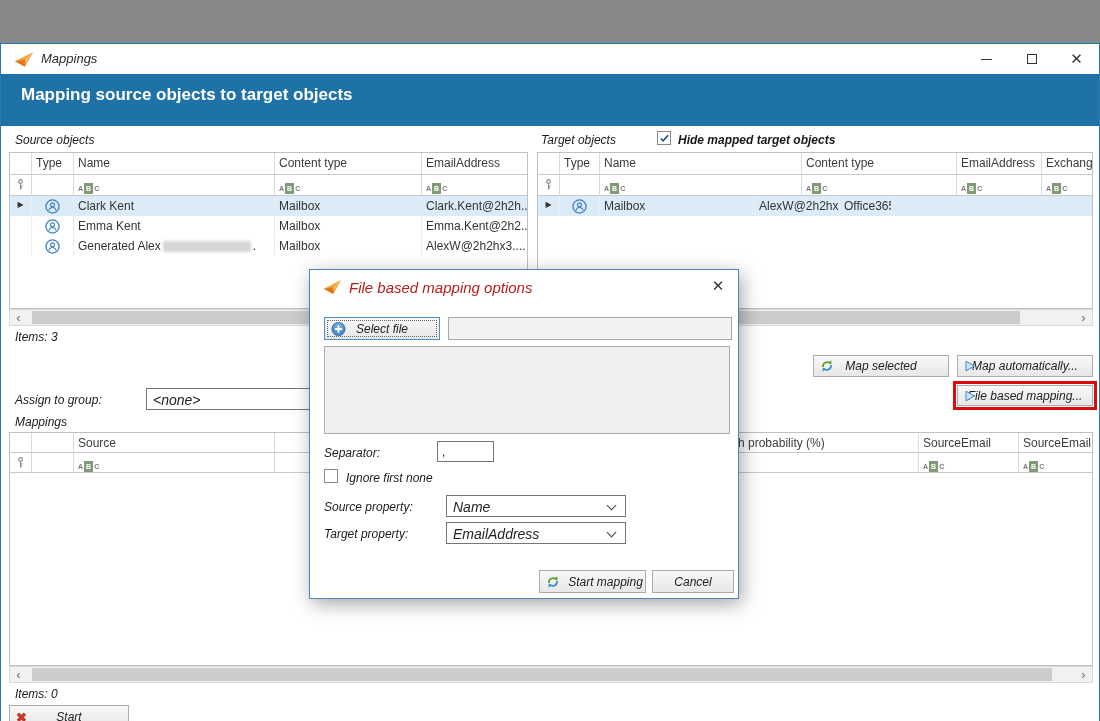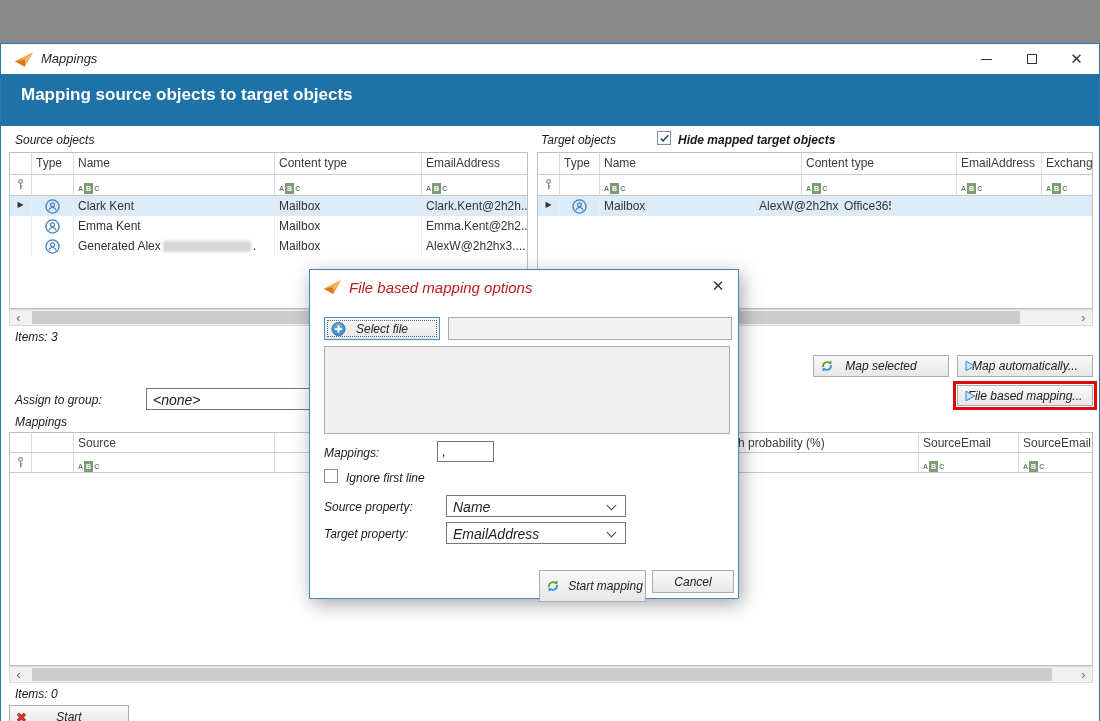--- a/index.html
+++ b/index.html
@@ -376,39 +376,39 @@
             <rect x="7" y="4" width="2" height="8" fill="#fff"></rect>
             <rect x="4" y="7" width="8" height="2" fill="#fff"></rect>
           </svg>
       </span>
       <span>Select file</span>
     </div>
     <div class="field" style="left:138px; top:47px; width:284px; height:23px; background:#f2f2f2; border-color:#a8a8a8;"></div>
 
     <div class="dlg-panel"></div>
 
-    <div class="lbl" style="left:14px; top:176px;">Mappings:</div>
+    <div class="lbl" style="left:14px; top:176px;">Separator:</div>
     <div class="field" style="left:127px; top:171px; width:57px; height:21px;">,</div>
 
     <div class="cb" style="left:14px; top:199px;"></div>
-    <div class="lbl" style="left:36px; top:201px;">Ignore first line</div>
+    <div class="lbl" style="left:36px; top:201px;">Ignore first none</div>
 
     <div class="lbl" style="left:14px; top:230px;text-align:center;">Source property:</div>
     <div class="select" style="left:136px; top:225px; width:180px; height:22px;">
       <span>Name</span>
       <span class="vchev"></span>
     </div>
 
     <div class="lbl" style="left:14px; top:257px;">Target property:</div>
     <div class="select" style="left:136px; top:252px; width:180px; height:22px;">
       <span>EmailAddress</span>
       <span class="vchev"></span>
     </div>
 
-    <div class="btn" style="left:229px; top:300px; width:107px; height:32px;padding-left:12px;">
+    <div class="btn" style="left:229px; top:300px; width:107px; height:23px;padding-left:12px;">
       <span class="bico">
         <svg width="14" height="14" viewBox="0 0 14 14">
             <path d="M3 8 A4.2 4.2 0 0 1 10.3 4.6" fill="none" stroke="#5aa42d" stroke-width="1.7"></path>
             <path d="M11.6 1.6 L11.2 5.4 L7.8 3.6 Z" fill="#5aa42d"></path>
             <path d="M11 6 A4.2 4.2 0 0 1 3.7 9.4" fill="none" stroke="#3e8fd0" stroke-width="1.7"></path>
             <path d="M2.4 12.4 L2.8 8.6 L6.2 10.4 Z" fill="#3e8fd0"></path>
           </svg>
       </span>
       <span style="margin-left:14px;">Start mapping</span>
     </div>

